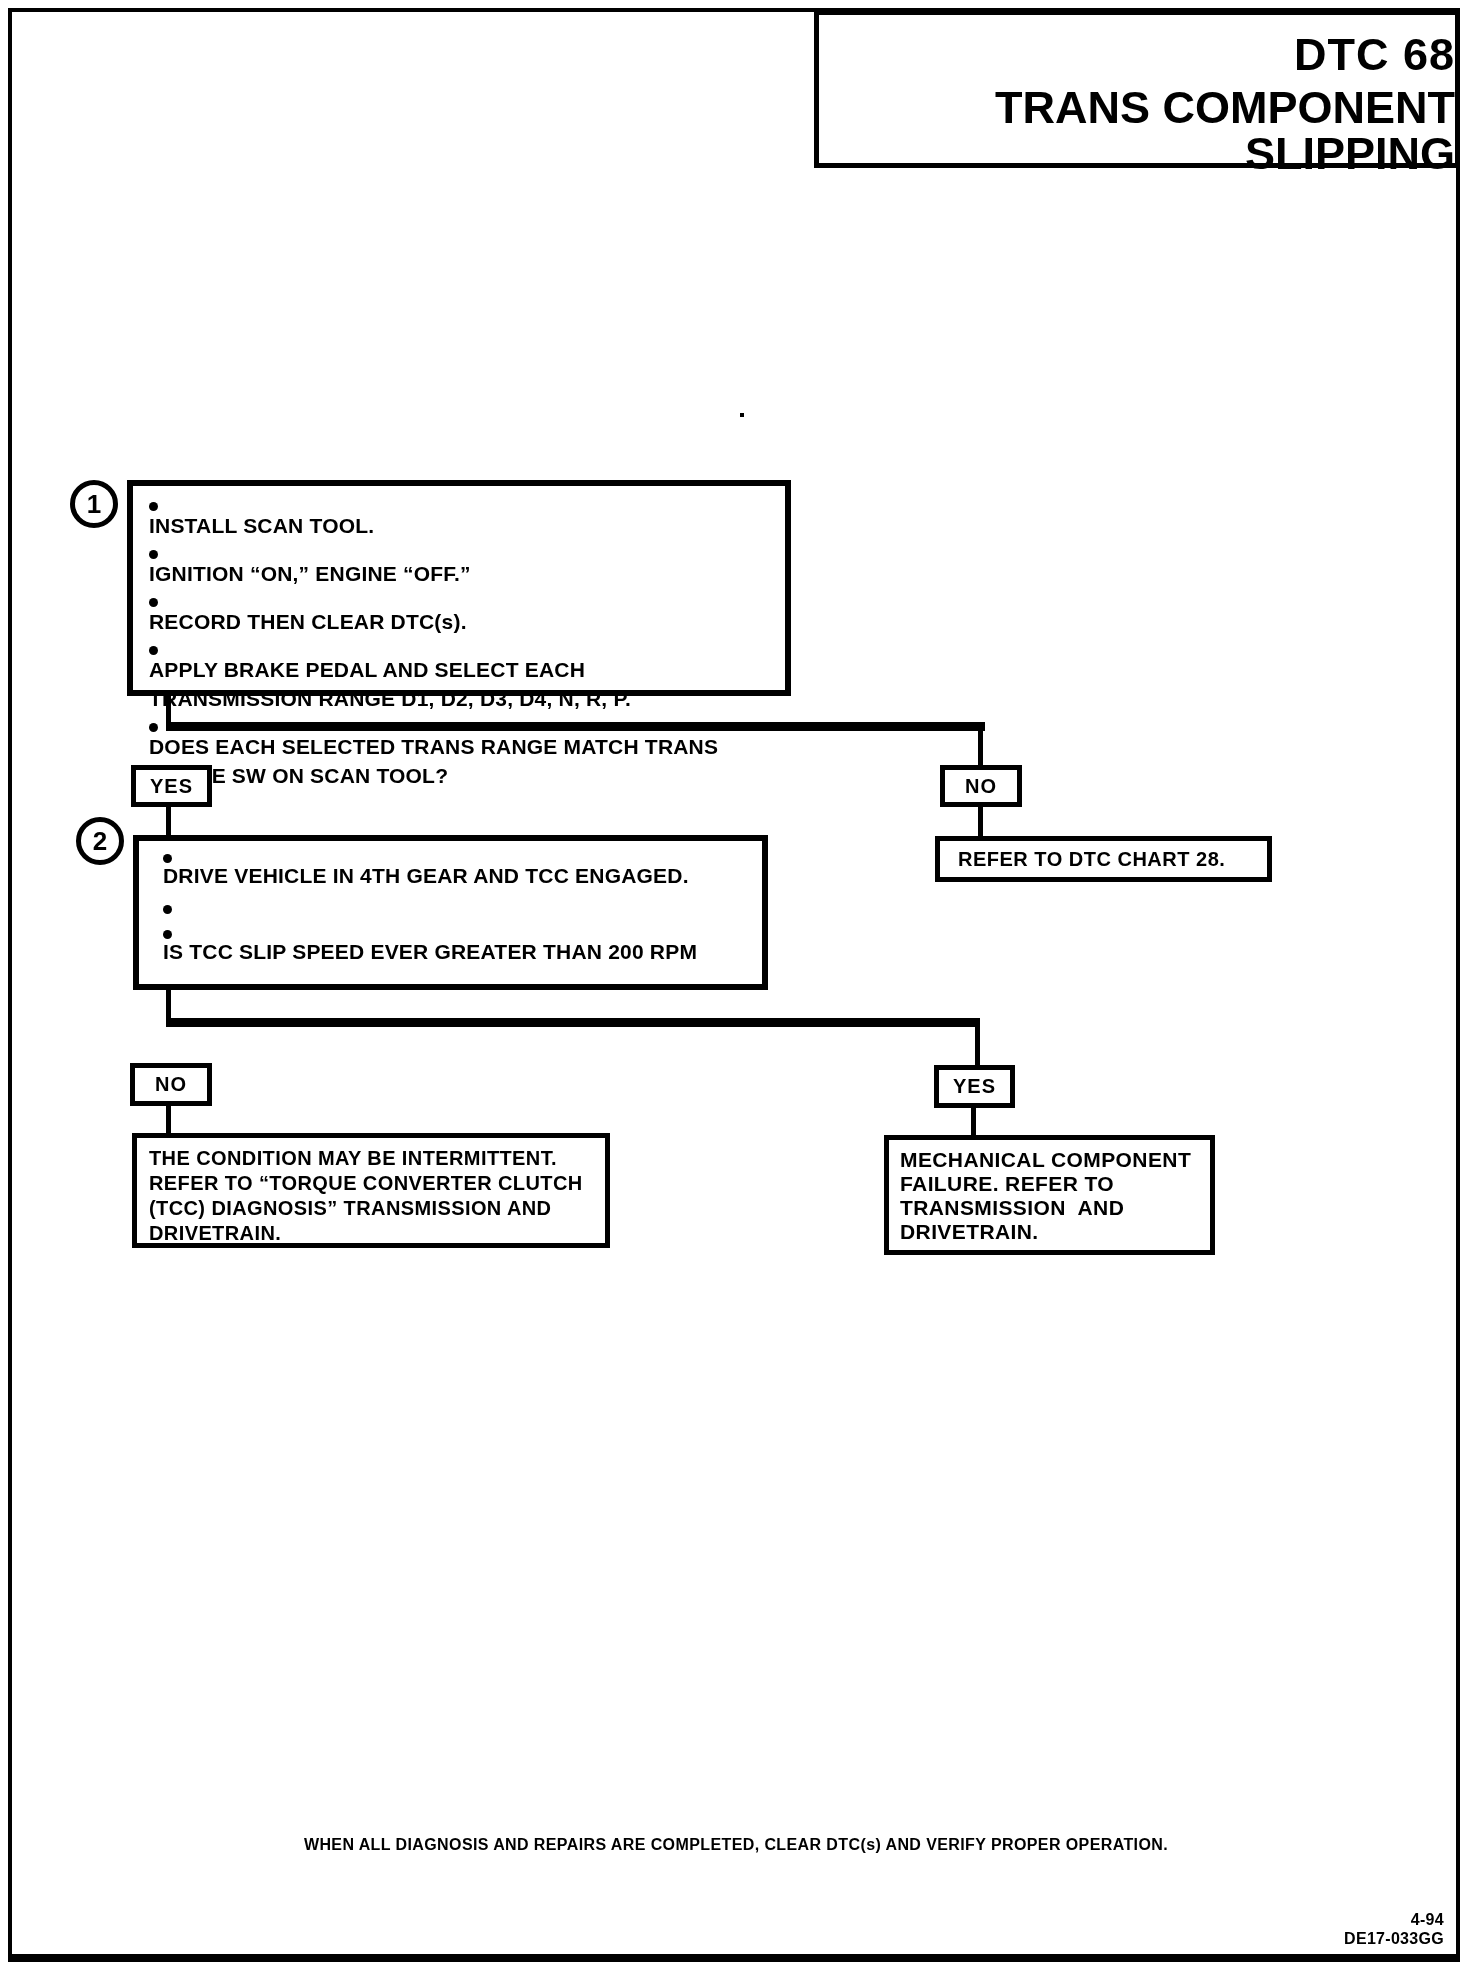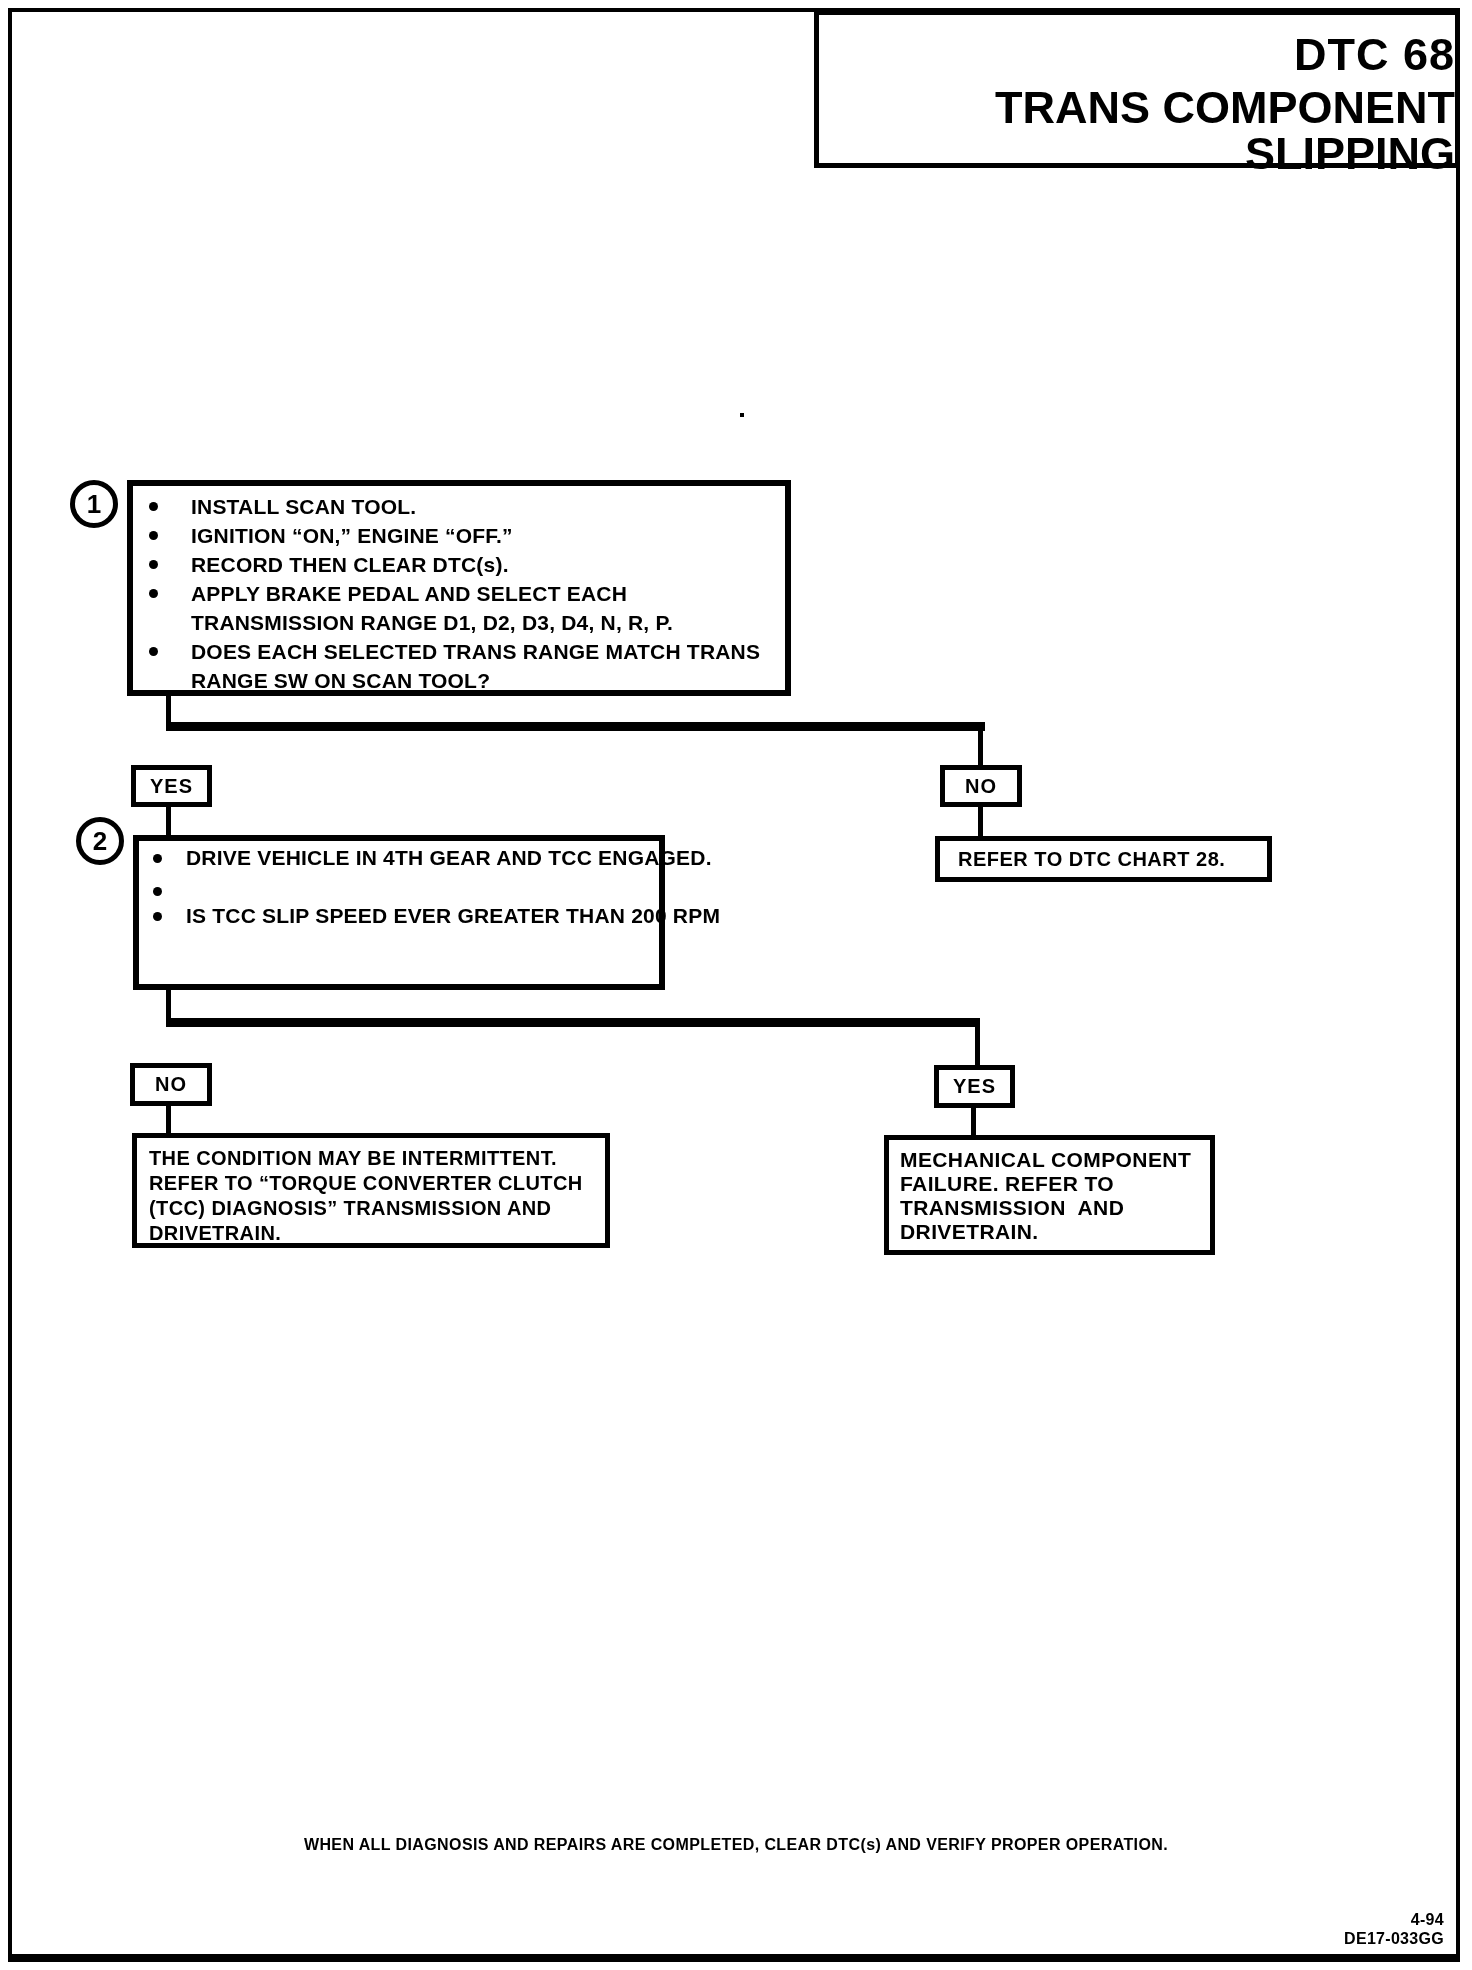--- a/index.html
+++ b/index.html
@@ -22,30 +22,30 @@
   .title-box .dtc-line  { font-size:45px; letter-spacing:1px; margin-top:14px; line-height:52px; }
   .title-box .name-line { font-size:45px; letter-spacing:0px; margin-top:4px; line-height:46px; }
 
   .step-circle {
     width:48px; height:48px; border:5px solid #000; border-radius:50%;
     background:#fff; display:flex; align-items:center; justify-content:center;
     font-size:26px; z-index:2;
   }
 
   .proc-box { border:6px solid #000; background:#fff; z-index:2; }
-  .bullet { display:flex; }
+  .bullet { display:flex;flex-direction:column; }
   .dot { width:9px; height:9px; background:#000; border-radius:50%; flex:none; }
   .bl { white-space:pre; }
 
   .box1 { left:127px; top:480px; width:664px; height:216px; padding:6px 8px 0 16px; }
   .box1 .bullet { line-height:29px; }
   .box1 .dot { margin:10px 33px 0 0; }
   .box1 .bl { font-size:21px; letter-spacing:0.2px; }
 
-  .box2 { left:133px; top:835px; width:532px; height:155px; padding:4px 8px 0 14px; }
+  .box2 { left:133px; top:835px; width:635px; height:155px; padding:4px 8px 0 24px; }
   .box2 .bullet { line-height:26px; margin-bottom:7px; }
   .box2 .dot { margin:9px 24px 0 0; }
   .box2 .bl { font-size:21px; letter-spacing:0.2px; }
 
   .decision {
     border:5px solid #000; background:#fff; display:flex;
     align-items:center; justify-content:center;
     font-size:20px; letter-spacing:1px; z-index:2;
   }
   .yes1 { left:131px; top:765px; width:81px; height:42px; }

